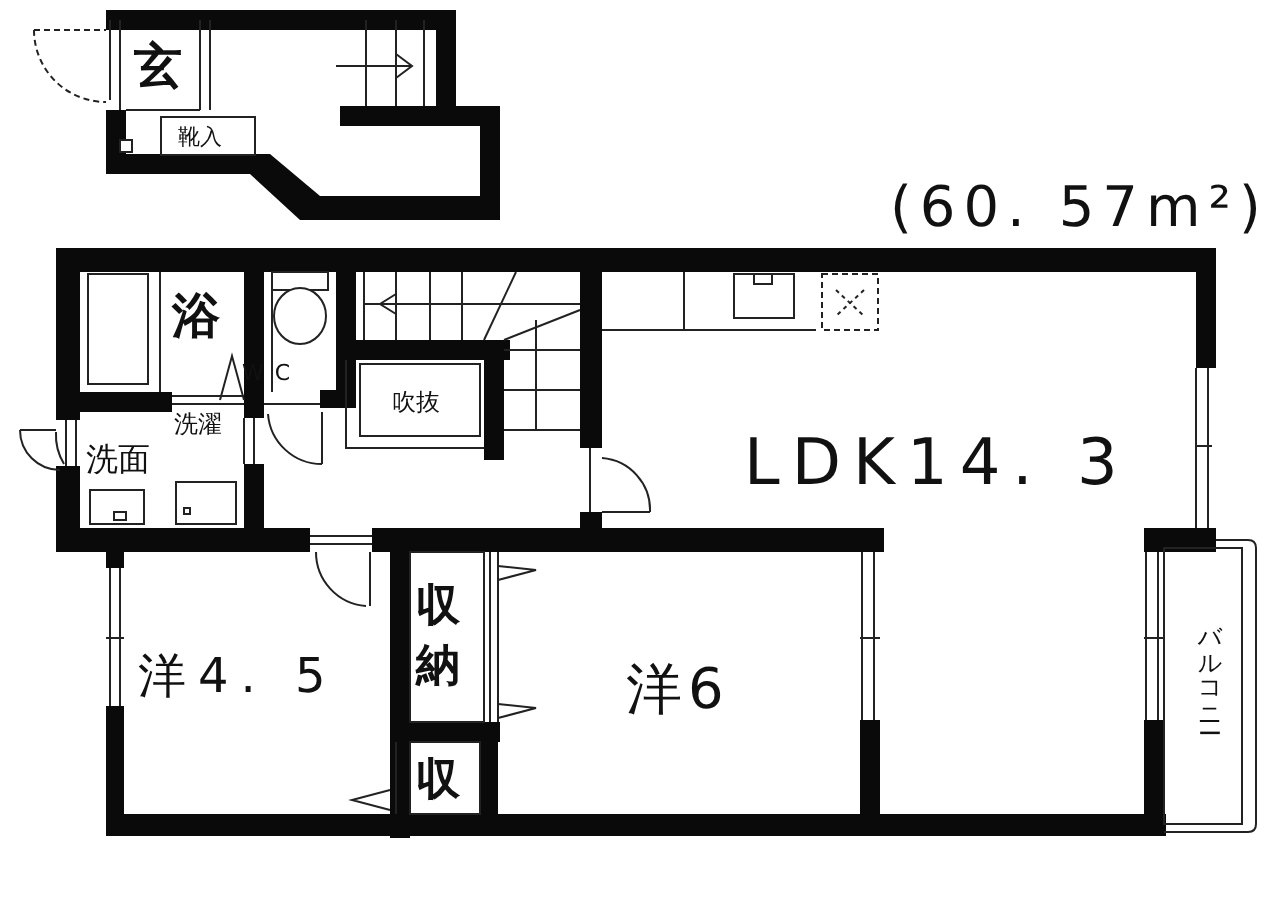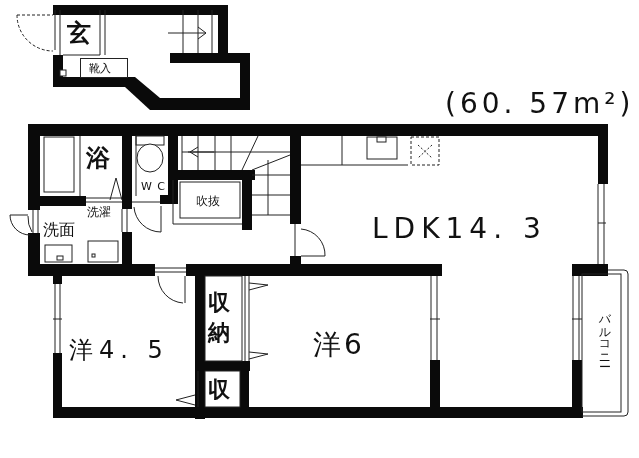--- a/index.html
+++ b/index.html
@@ -173,23 +173,23 @@
   <line x1="245" y1="276" x2="245" y2="361" stroke="#222"></line>
   <line x1="249" y1="276" x2="249" y2="361" stroke="#222"></line>
   <polyline points="249,283 268,285 249,290" fill="none" stroke="#222"></polyline>
   <polyline points="249,352 268,354 249,359" fill="none" stroke="#222"></polyline>
   <rect x="205" y="371" width="35" height="36" fill="#fff" stroke="#222"></rect>
   <line x1="198" y1="371" x2="198" y2="407" stroke="#222"></line>
   <polyline points="195,395 176,400 195,405" fill="none" stroke="#222"></polyline>
 </svg>
 
 <span class="lbl kanji" style="left:86px;top:142px;font-size:24px;">浴</span>
-<span class="lbl small" style="left:141px;top:180px;letter-spacing:1px;">W C</span>
+<span class="lbl small" style="left:121px;top:180px;letter-spacing:1px;">W C</span>
 <span class="lbl small" style="left:196px;top:193px;font-size:12px;">吹抜</span>
 <span class="lbl small" style="left:43px;top:220px;font-size:16px;">洗面</span>
 <span class="lbl small" style="left:87px;top:204px;font-size:12px;">洗濯</span>
-<span class="lbl big" style="left:372px;top:212px;font-size:28px;letter-spacing:6px;">LDK14. 3</span>
-<span class="lbl big" style="left:69px;top:334px;font-size:24px;letter-spacing:6px;">洋4. 5</span>
+<span class="lbl big" style="left:372px;top:212px;font-size:32px;letter-spacing:6px;">LDK14. 3</span>
+<span class="lbl big" style="left:69px;top:322px;font-size:24px;letter-spacing:6px;">洋4. 5</span>
 <span class="lbl big" style="left:313px;top:326px;font-size:28px;letter-spacing:3px;">洋6</span>
 <span class="lbl kanji" style="left:208px;top:288px;font-size:22px;">収</span>
 <span class="lbl kanji" style="left:208px;top:318px;font-size:22px;">納</span>
 <span class="lbl kanji" style="left:208px;top:375px;font-size:22px;">収</span>
 <span class="lbl small" style="left:596px;top:305px;writing-mode:vertical-rl;font-size:12px;">バルコニー</span>
 
 </body></html>

